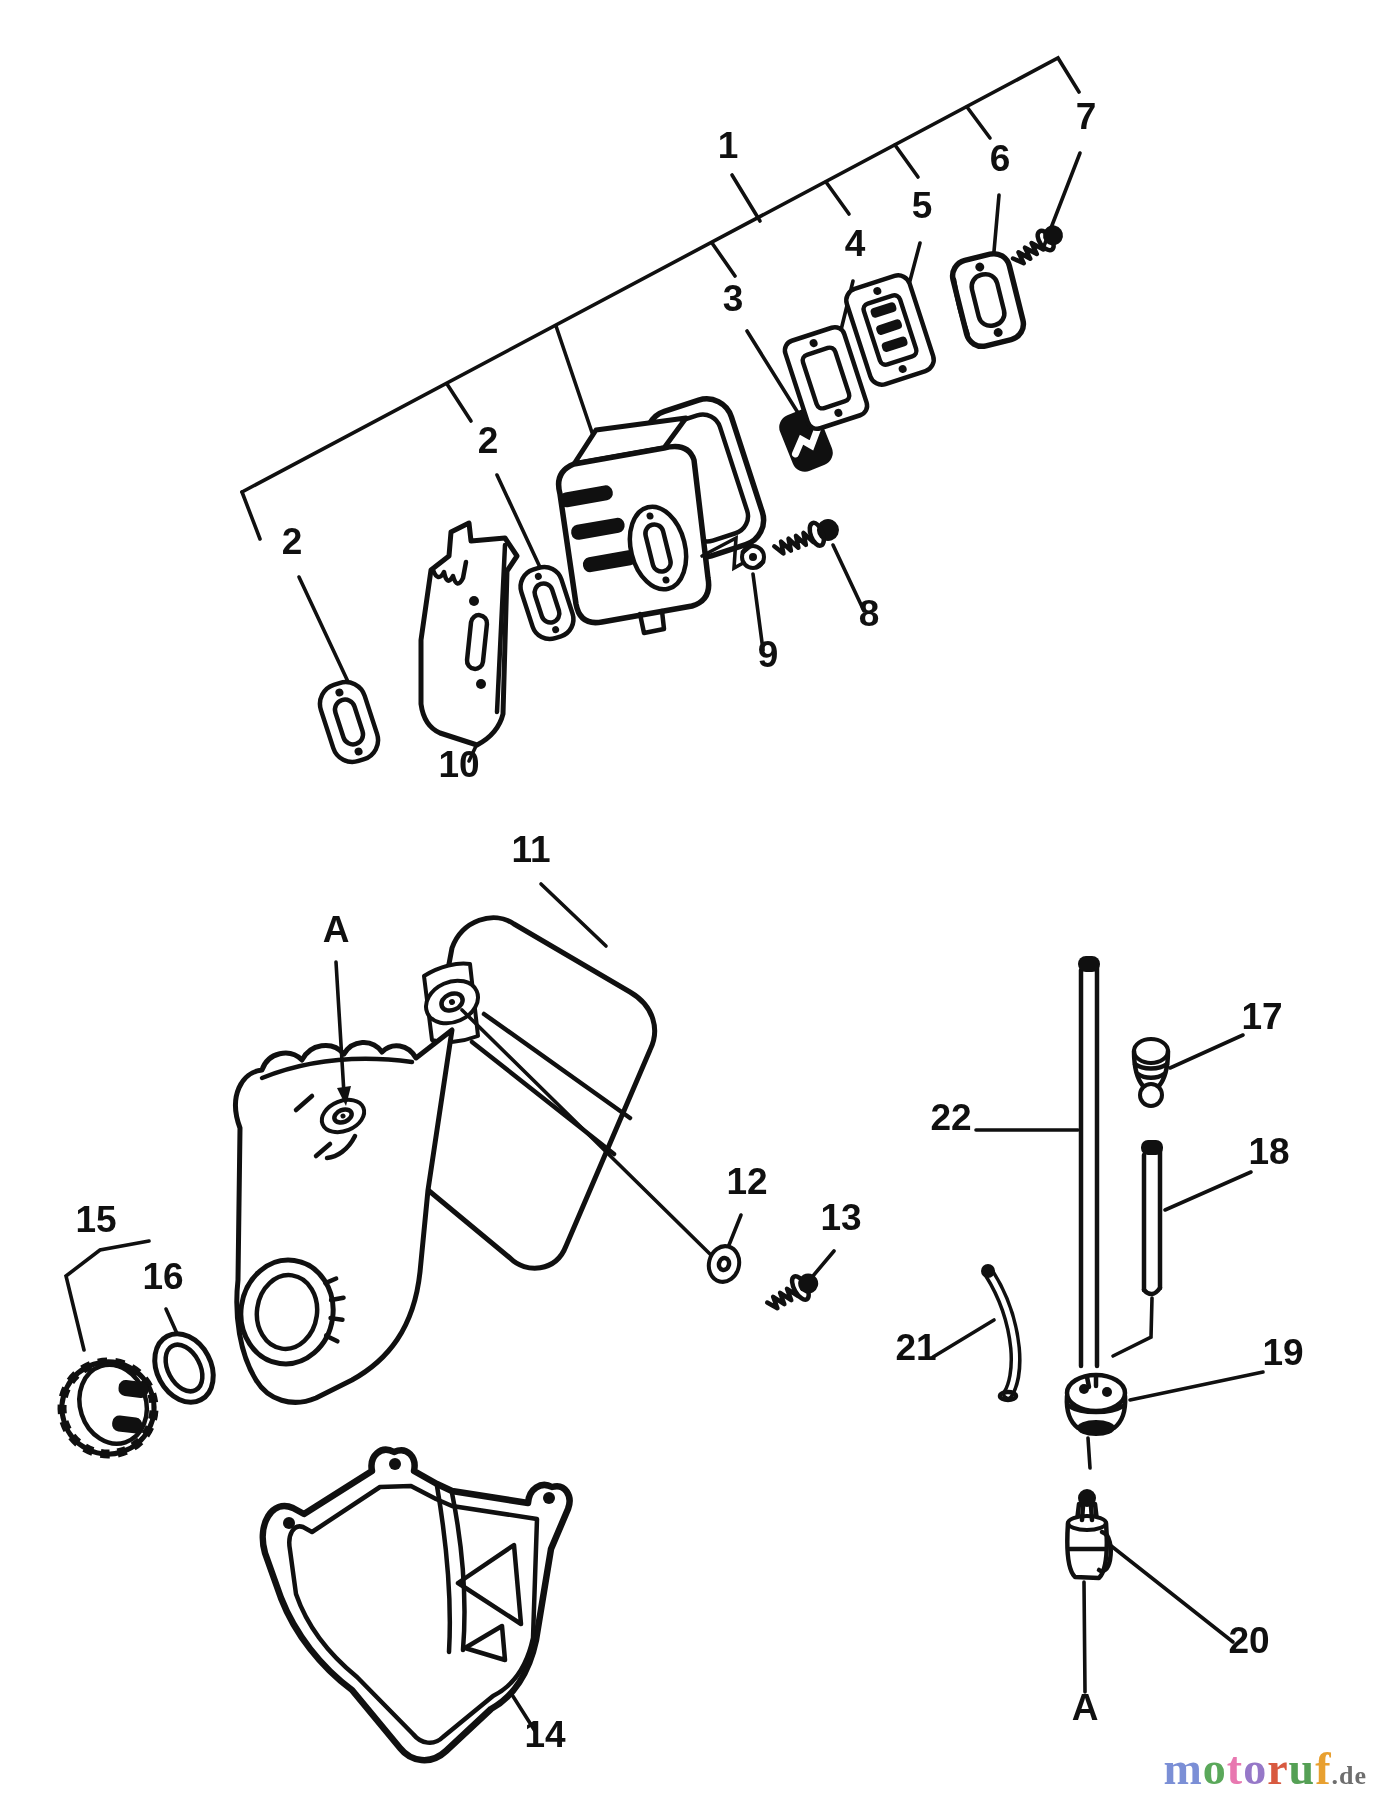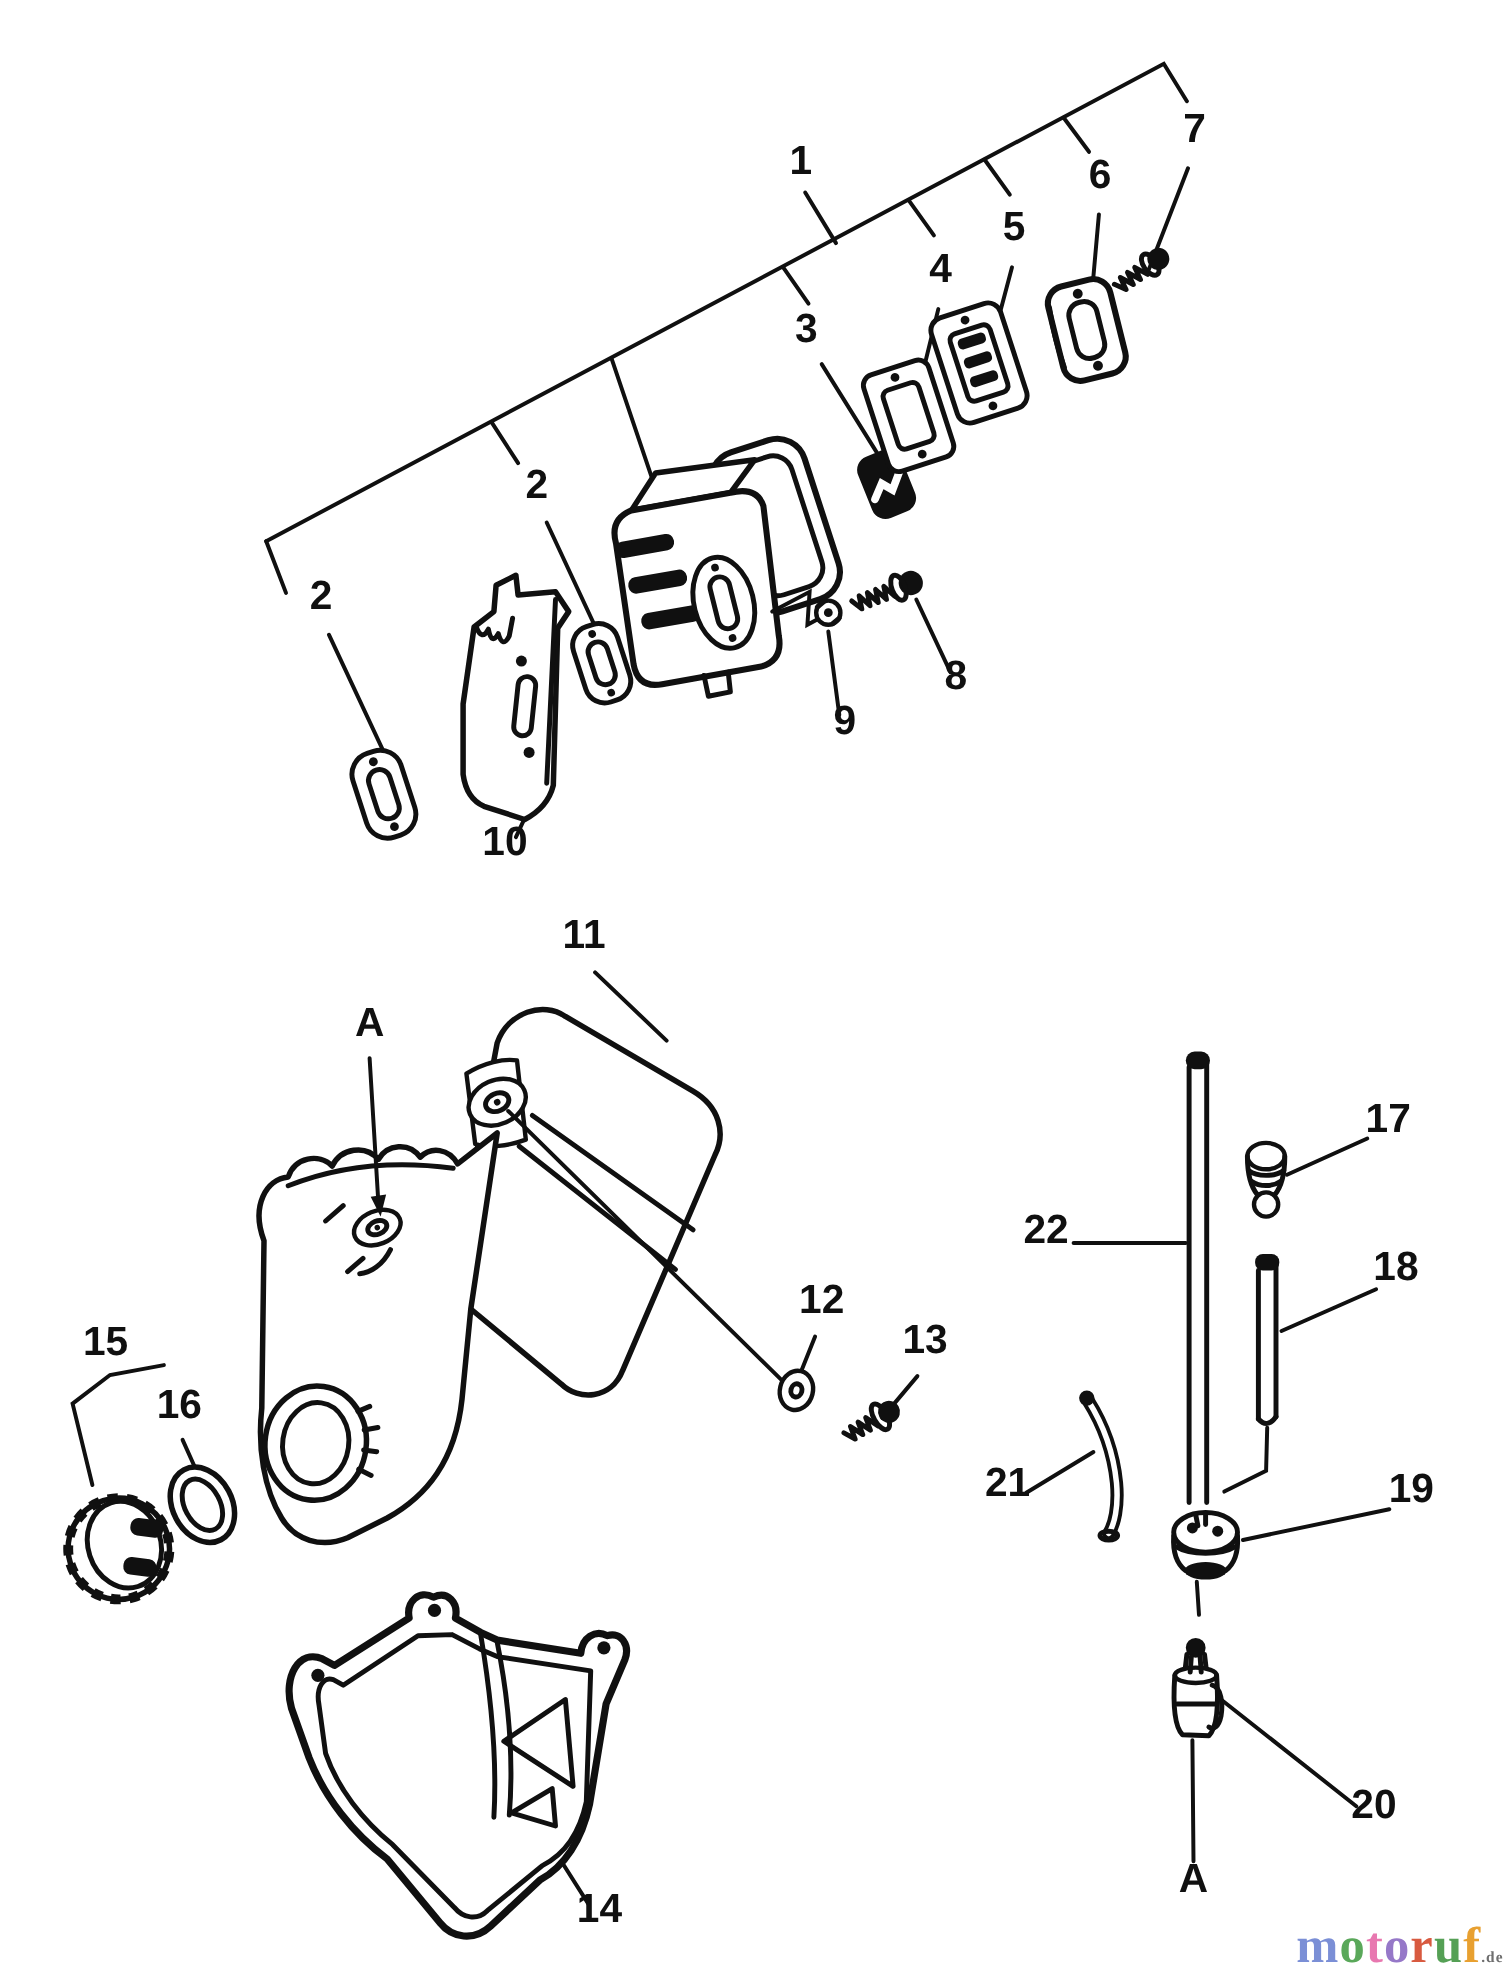--- a/index.html
+++ b/index.html
@@ -7,21 +7,21 @@
         font-family:"Liberation Sans",sans-serif;}
   svg{position:absolute;left:0;top:0;}
   .ln{stroke:#101010;stroke-width:3.6;fill:none;stroke-linecap:round;}
   .pt{stroke:#101010;stroke-width:4.5;fill:none;stroke-linejoin:round;stroke-linecap:round;}
   .ptw{stroke:#101010;fill:#ffffff;stroke-linejoin:round;}
   .ptf{fill:#101010;stroke:none;}
   .callout{font-family:"Liberation Sans",sans-serif;font-weight:700;font-size:37px;fill:#101010;
            text-anchor:middle;}
   .watermark{position:absolute;right:6px;bottom:8px;font-family:"Liberation Serif",serif;
              font-weight:700;font-size:46px;letter-spacing:1px;line-height:1;}
-  .watermark .suffix{font-size:14px;font-weight:700;}
+  .watermark .suffix{font-size:26px;font-weight:700;}
 </style>
 </head>
 <body>
 
 <div class="page">
 <svg width="1373" height="1800" viewBox="0 0 1373 1800">
 
   <g>
     <path class="ln" d="M242,492 L1058,58 L1079,92"></path>
     <path class="ln" d="M242,492 L260,539"></path>

